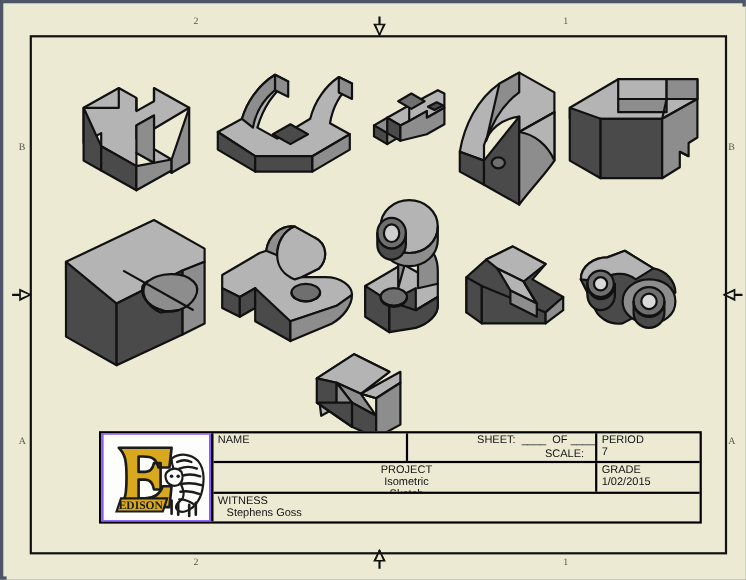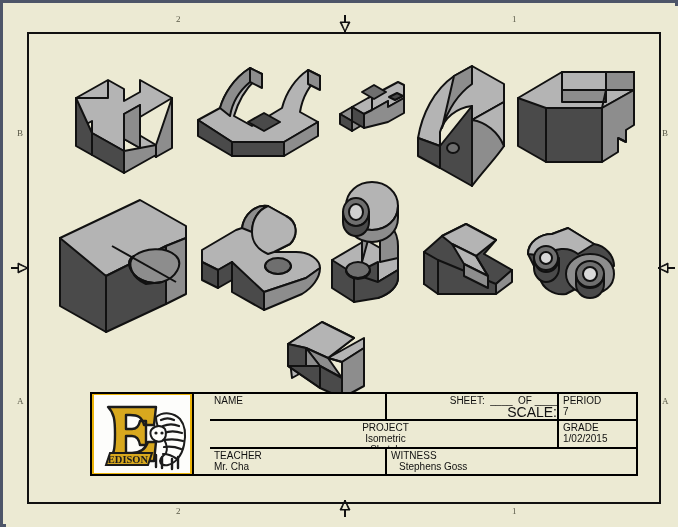--- a/index.html
+++ b/index.html
@@ -65,27 +65,27 @@
     width:548px;height:84px;
     box-sizing:border-box;
     border:2px solid #000;
     background:#ecead3;
     display:flex;
     flex-direction:row;
   }
   .tb-logo{
     width:100px;flex:0 0 100px;
     border-right:2px solid #000;
-    background:#eab308;
+    background:#8b5cf6;
     position:relative;
     overflow:hidden;
   }
   .tb-logo svg{position:absolute;left:2px;top:1px;}
   .tb-rows{flex:1 1 auto;display:flex;flex-direction:column;}
-  .tb-row{display:flex;flex-direction:row;flex:1 1 0;min-height:0;margin-left:16px;}
+  .tb-row{display:flex;flex-direction:row;flex:1 1 0;min-height:0;}
   .tb-row.r1{border-bottom:2px solid #000;}
   .tb-row.r2{border-bottom:2px solid #000;}
   .tb-cell{
     position:relative;
     box-sizing:border-box;
     padding:1px 0 0 4px;
     overflow:hidden;
   }
   .tb-cell + .tb-cell{border-left:2px solid #000;}
   .lbl{
@@ -103,22 +103,22 @@
   .val.indent{padding-left:8px;}
   .c-name{flex:0 0 175px;}
   .c-sheet{flex:0 0 172px;}
   .c-period{flex:1 1 auto;}
   .c-project{flex:0 0 347px;text-align:center;}
   .c-date{flex:1 1 auto;}
   .c-teacher{flex:0 0 175px;}
   .c-witness{flex:0 0 172px;}
   .c-grade{flex:1 1 auto;}
   .scale-line{
-    position:absolute;right:0;bottom:1px;
-    font-size:14px;line-height:11px;color:#111;
+    position:absolute;right:10px;bottom:1px;
+    font-size:10px;line-height:11px;color:#111;
     white-space:nowrap;
   }
   .sheet-line{white-space:pre;text-align:right;}
 </style>
 </head>
 <body>
 
 <div class="window">
   <div class="page">
 
@@ -355,24 +355,20 @@
             <span class="val">Isometric</span>
             <span class="val">Sketch</span>
           </div>
           <div class="tb-cell c-date">
             <span class="lbl">GRADE</span>
             <span class="val">1/02/2015</span>
           </div>
         </div>
 
         <div class="tb-row r3">
-          <div class="tb-cell c-teacher">
-            <span class="lbl">TEACHER</span>
-            <span class="val">Mr. Cha</span>
-          </div>
           <div class="tb-cell c-witness">
             <span class="lbl">WITNESS</span>
             <span class="val indent">Stephens Goss</span>
           </div>
         </div>
 
       </div>
     </div>
 
   </div>

